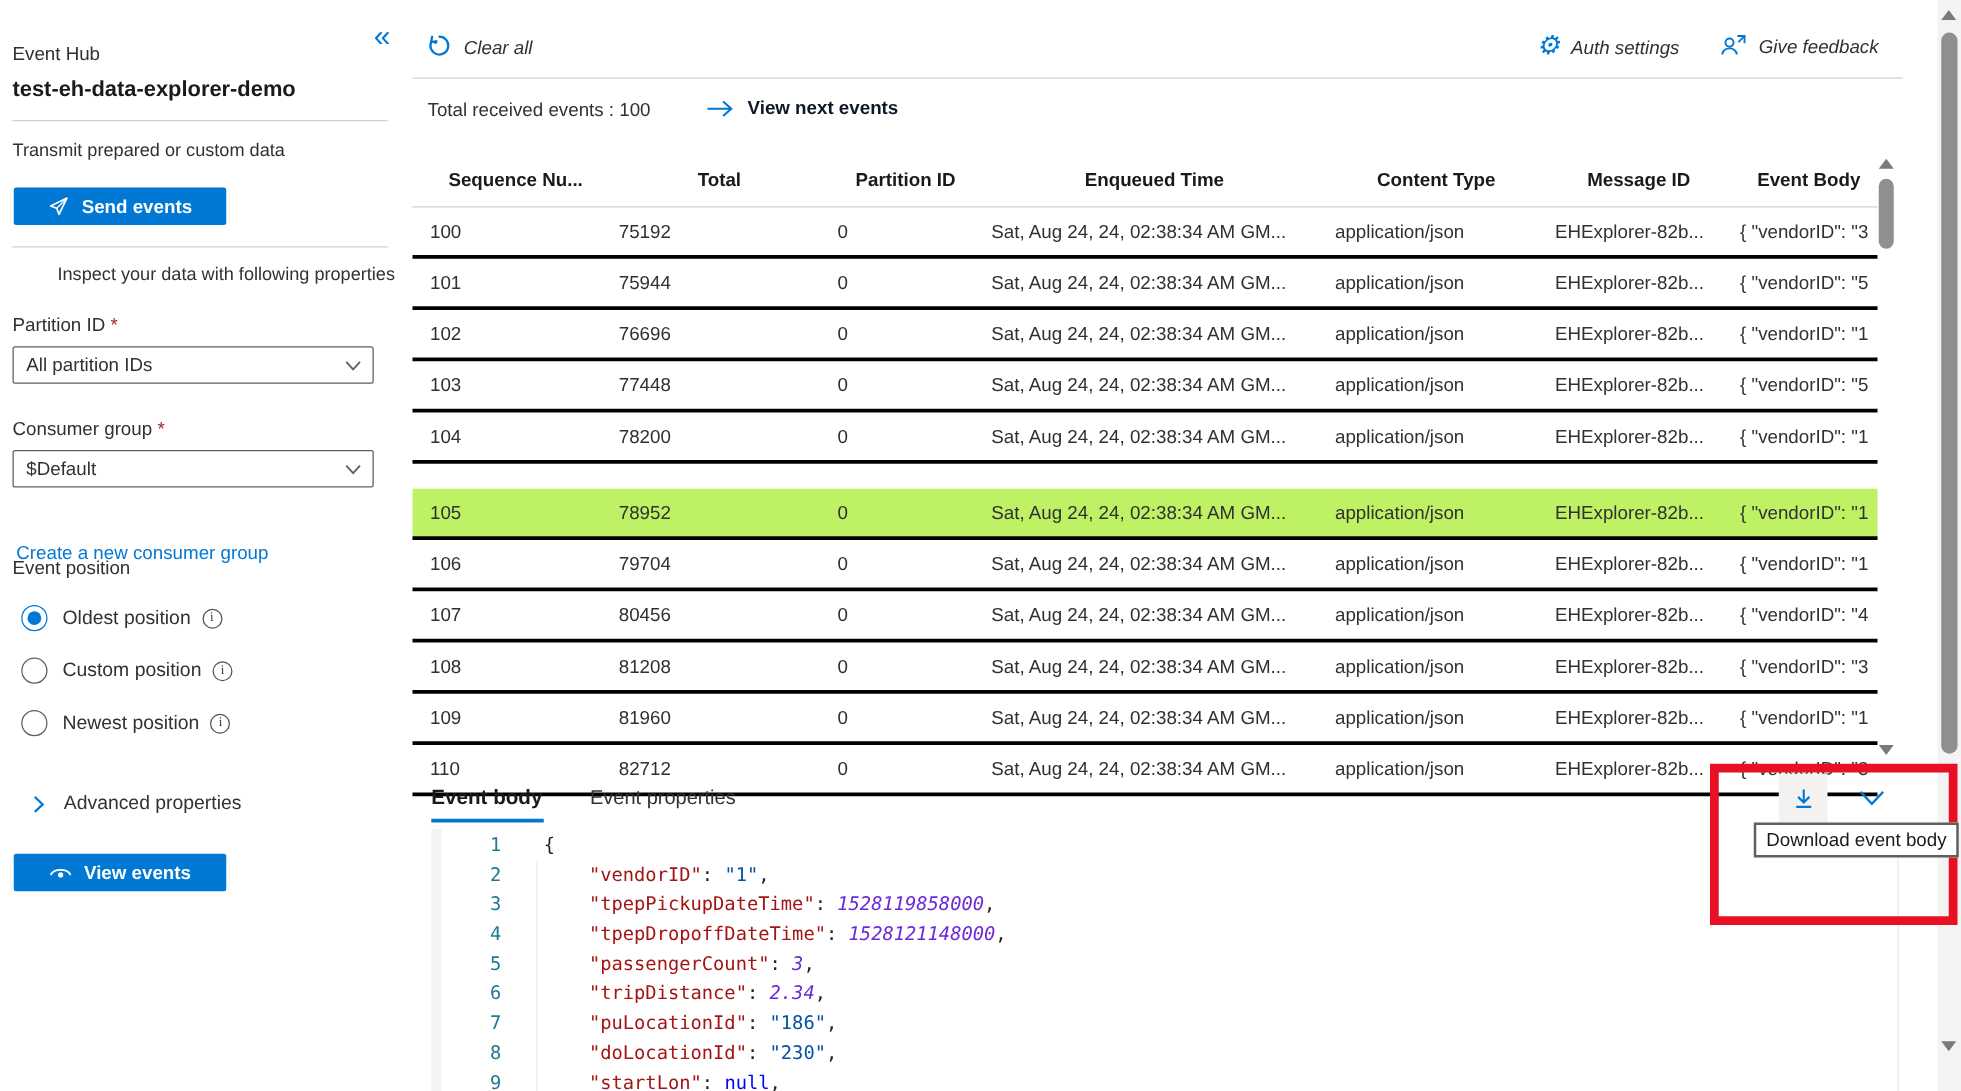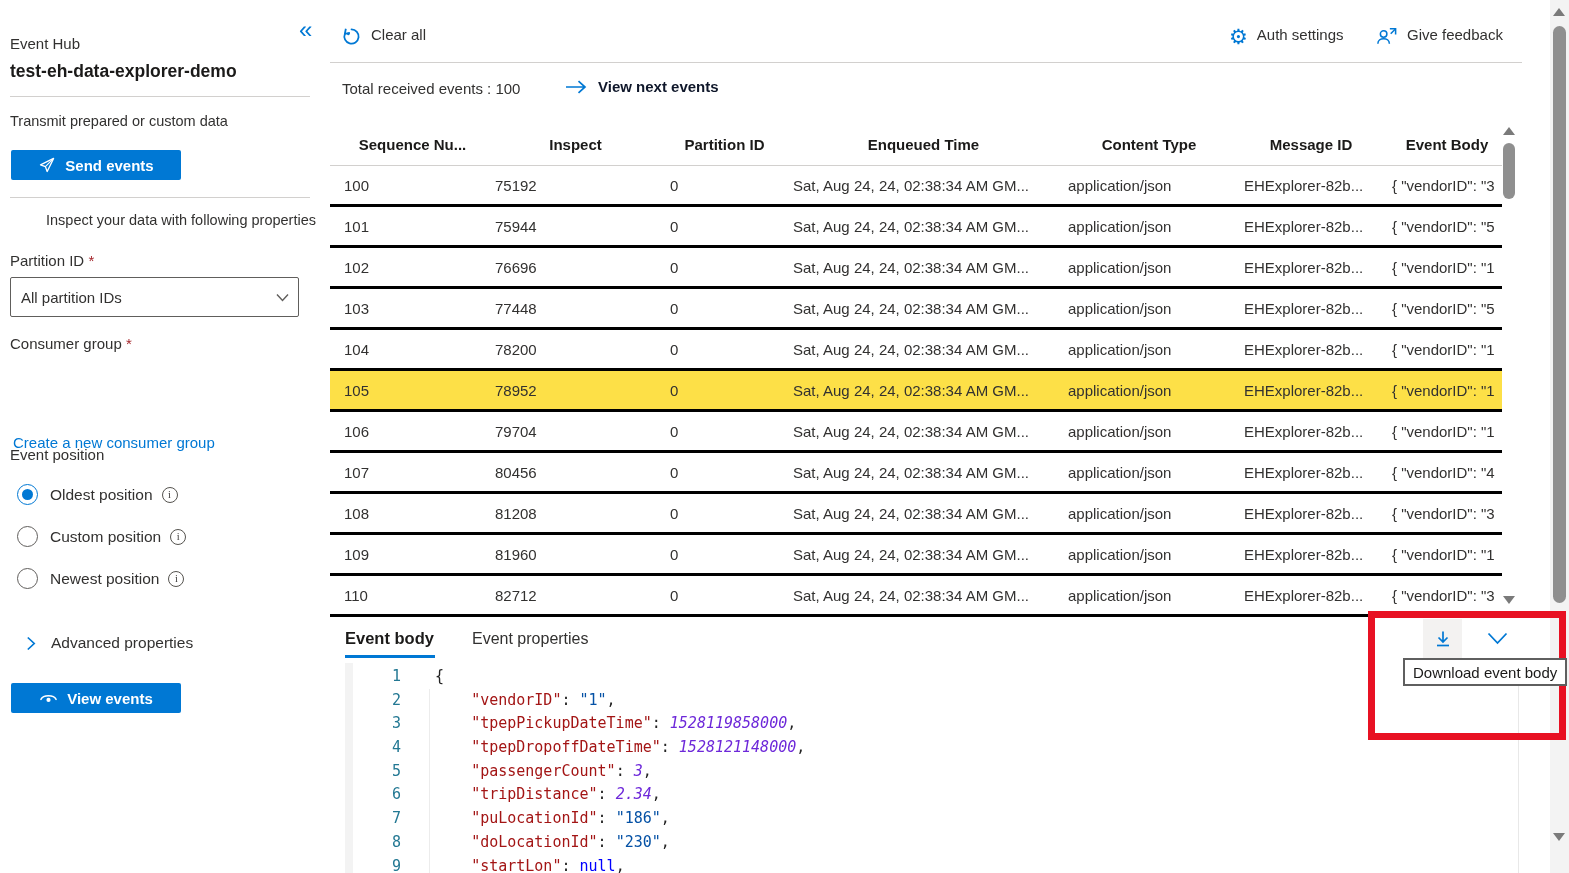--- a/index.html
+++ b/index.html
@@ -14,58 +14,58 @@
   .hub-name  { left:10px; top:61px; font-size:17.5px; font-weight:700; color:#1b1a19; }
   .sdiv { left:10px; width:300px; height:1px; background:#d2d0ce; }
   .transmit { left:10px; top:113px; font-size:14.5px; }
   .btn-blue { background:#0078d4; color:#fff; border:none; border-radius:2px;
               display:flex; align-items:center; justify-content:center; gap:9px;
               font-weight:700; font-size:15px; font-family:inherit; cursor:pointer; }
   .send-btn { left:11px; top:150px; width:170px; height:30px; }
   .inspect { left:10px; top:212px; font-size:14.5px;margin-left:36px; }
   .field-label { font-size:15px; color:#323130; }
   .req { color:#a4262c; }
-  .selectbox { width:289px; height:40px; border:1px solid #605e5c; border-radius:2px;
+  .selectbox { width:289px; height:30px; border:1px solid #605e5c; border-radius:2px;
                display:flex; align-items:center; justify-content:space-between;
                padding:0 9px 0 10px; font-size:15px; cursor:pointer; background:#fff; }
   .link { color:#0078d4; font-size:15px; cursor:pointer;margin-top:38px; }
   .radio-row { display:flex; align-items:center; cursor:pointer; }
   .rdot { width:21px; height:21px; border:1px solid #605e5c; border-radius:50%;
           display:flex; align-items:center; justify-content:center; flex:0 0 auto; }
   .radio-row.sel .rdot { border-color:#0078d4; }
   .rdot i { display:none; width:11px; height:11px; border-radius:50%; background:#0078d4; }
   .radio-row.sel .rdot i { display:block; }
   .radio-row .rlabel { margin-left:12px; font-size:15.5px; }
   .info { width:16px; height:16px; border:1px solid #55534f; border-radius:50%;
           display:inline-flex; align-items:center; justify-content:center;
           margin-left:9px; flex:0 0 auto; }
   .info::after { content:"i"; font-size:10.5px; color:#3b3a39; font-family:"Liberation Serif",serif; }
   .advanced { left:26px; top:634px; display:flex; align-items:center; gap:15px; cursor:pointer; }
   .advanced .alabel { font-size:15.5px; }
   .view-btn { left:11px; top:683px; width:170px; height:30px; }
 
   
-  .tbtn { display:flex; align-items:flex-start; gap:9px; font-size:15px; color:#323130; cursor:pointer; }
+  .tbtn { display:flex; align-items:flex-end; gap:9px; font-size:15px; color:#323130; cursor:pointer;font-style:italic; }
   .clear-btn { left:341px; top:26px; }
   .auth-btn { left:1229px; top:26px; }
   .fb-btn { left:1375px; top:26px; }
   .main-div { left:330px; top:62px; width:1192px; height:1px; background:#d2d0ce; }
   .total { left:342px; top:80px; font-size:15px; }
   .next-btn { left:565px; top:78px; display:flex; align-items:center; gap:11px; cursor:pointer; }
   .next-btn .nlabel { font-size:15px; font-weight:700; color:#0f172a; }
 
   
   .grid-table { left:330px; top:123px; width:1172px; }
   .thead, .trow { display:grid; grid-template-columns:151px 175px 123px 275px 176px 148px 1fr; align-items:center; }
   .thead { height:43px; border-bottom:1px solid #d2d0ce;text-align:center; }
   .thead .hcell { font-weight:700; color:#1b1a19; font-size:15px; padding-left:14px;
                   white-space:nowrap; overflow:hidden; }
   .trow { height:41px; border-bottom:3px solid #000000; font-size:15px; cursor:pointer; }
   .trow > div { padding-left:14px; white-space:nowrap; overflow:hidden; }
-  .trow.sel { background:#fde047; }
+  .trow.sel { background:#bef264;margin-top:20px; }
 
   
   .tri-up, .tri-dn { width:0; height:0; border-left:6px solid transparent; border-right:6px solid transparent; }
   .tri-up { border-bottom:8px solid #7a7a7a; }
   .tri-dn { border-top:8px solid #7a7a7a; }
   .tscroll { left:1501px; top:126px; width:16px; height:483px; }
   .tscroll .tri-up { position:absolute; left:2px; top:1px; }
   .tscroll .thumb { position:absolute; left:2px; top:17px; width:12px; height:56px; background:#8f8f8f; border-radius:6px; }
   .tscroll .tri-dn { position:absolute; left:2px; top:470px; }
   .pscroll { left:1550px; top:0; width:19px; height:873px; background:#f3f3f3; }
@@ -133,20 +133,28 @@
       <svg width="13" height="9" viewBox="0 0 13 9">
           <path d="M1 1.5 L6.5 7.5 L12 1.5" fill="none" stroke="#605e5c" stroke-width="1.4"></path>
         </svg>
     </span>
   </div>
 
   <div class="abs field-label" style="left:10px;top:335px">
     <span>Consumer group</span>
     <span class="req">*</span>
   </div>
+  <div class="abs selectbox" style="left:10px;top:360px">
+    <span>$Default</span>
+    <span style="display:flex">
+      <svg width="13" height="9" viewBox="0 0 13 9">
+          <path d="M1 1.5 L6.5 7.5 L12 1.5" fill="none" stroke="#605e5c" stroke-width="1.4"></path>
+        </svg>
+    </span>
+  </div>
 
   <div class="abs link" style="left:13px;top:396px">Create a new consumer group</div>
 
   <div class="abs field-label" style="left:10px;top:446px">Event position</div>
   <div class="abs" style="left:17px;top:484px" id="radio-group">
       <div class="radio-row sel" style="margin-bottom: 21px;">
         <span class="rdot">
           <i></i>
         </span>
         <span class="rlabel">Oldest position</span>
@@ -219,21 +227,21 @@
       <svg width="22" height="14" viewBox="0 0 22 14">
           <path d="M1 7 h19 M13.5 1.2 L20 7 L13.5 12.8" fill="none" stroke="#0078d4" stroke-width="1.7"></path>
         </svg>
     </span>
     <span class="nlabel">View next events</span>
   </div>
 
   <div class="abs grid-table">
     <div class="thead" id="table-head">
         <div class="hcell">Sequence Nu...</div>
-        <div class="hcell">Inspect</div>
+        <div class="hcell">Total</div>
         <div class="hcell">Partition ID</div>
         <div class="hcell">Enqueued Time</div>
         <div class="hcell">Content Type</div>
         <div class="hcell">Message ID</div>
         <div class="hcell">Event Body</div>
       </div>
     <div id="table-body">
         <div class="trow">
           <div>100</div>
           <div>75192</div>

